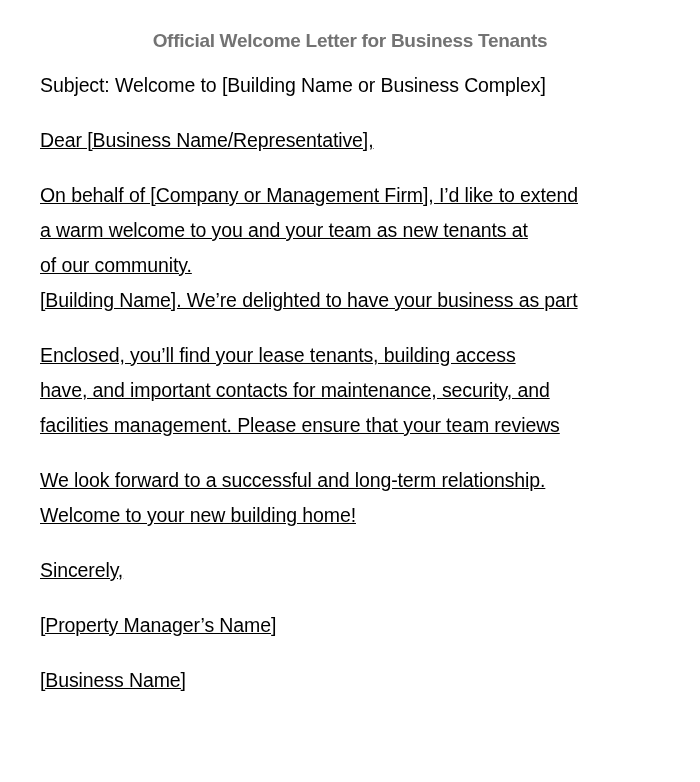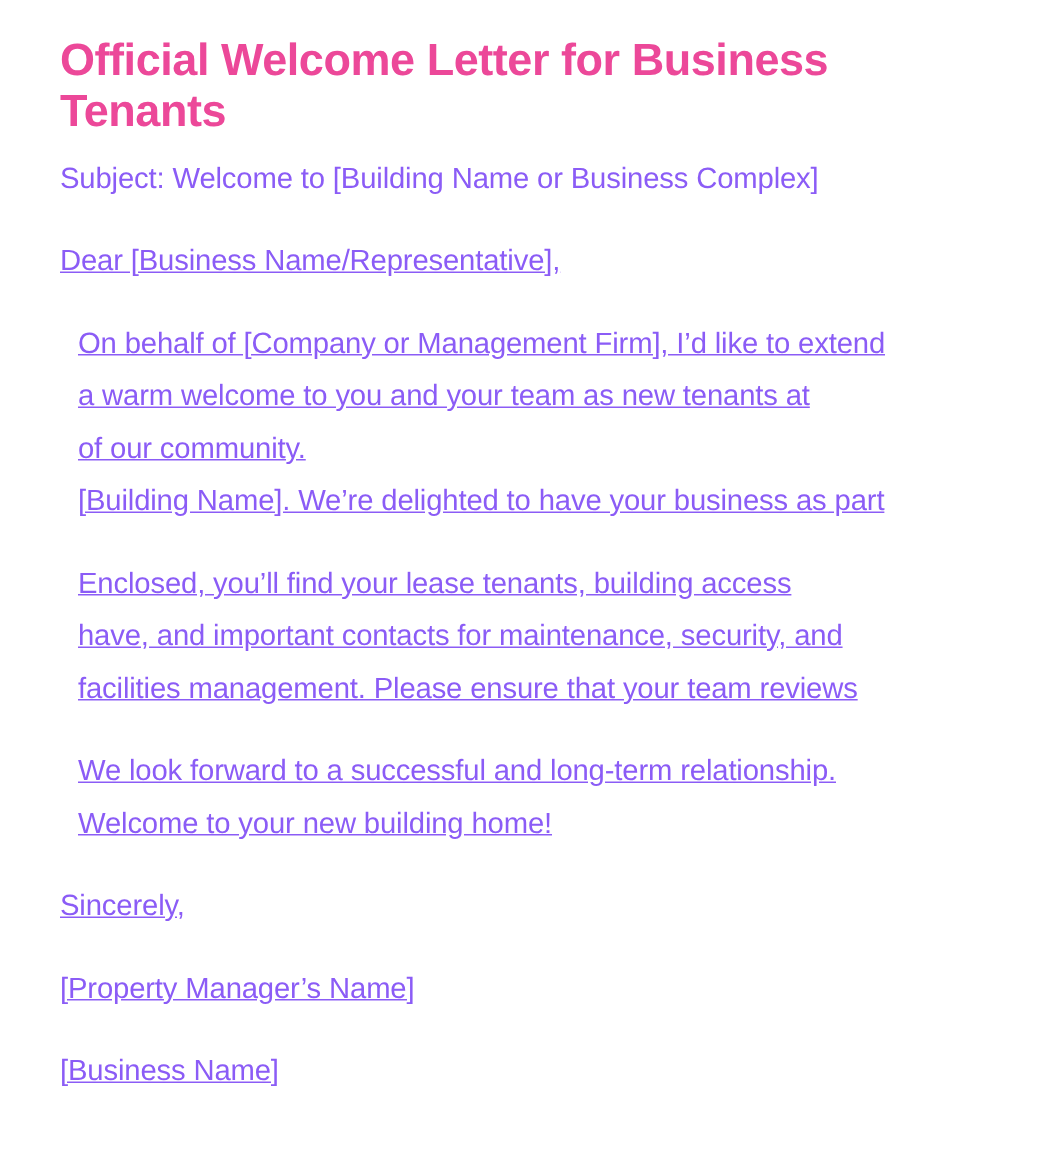--- a/index.html
+++ b/index.html
@@ -15,44 +15,44 @@
       color: #111111;
     }
     .page {
       position: relative;
       padding: 24px 40px 0 40px;
       box-sizing: border-box;
       width: 700px;
     }
     .title {
       margin: 0;
-      font-size: 30px;
+      font-size: 19px;
       font-weight: bold;
       line-height: 34px;
       letter-spacing: -0.3px;
-      color: #ec4899;
+      color: #737373;
+      text-align: center;
     }
     .para {
       margin: 10px 0 0 0;
       font-size: 19.5px;
       line-height: 35px;
       letter-spacing: -0.1px;
-      color: #8b5cf6;
+      color: #000000;
     }
     .para + .para {
       margin-top: 20px;
       text-decoration: underline;
     }
     .subject {
       margin-top: 10px;
     }
     .line {
       display: block;
       white-space: nowrap;
-      margin-left: 12px;
     }
   </style>
 </head>
 <body>
 
 <div class="page">
   <h1 class="title">Official Welcome Letter for Business Tenants</h1>
 
   <p class="para subject">Subject: Welcome to [Building Name or Business Complex]</p>
 

